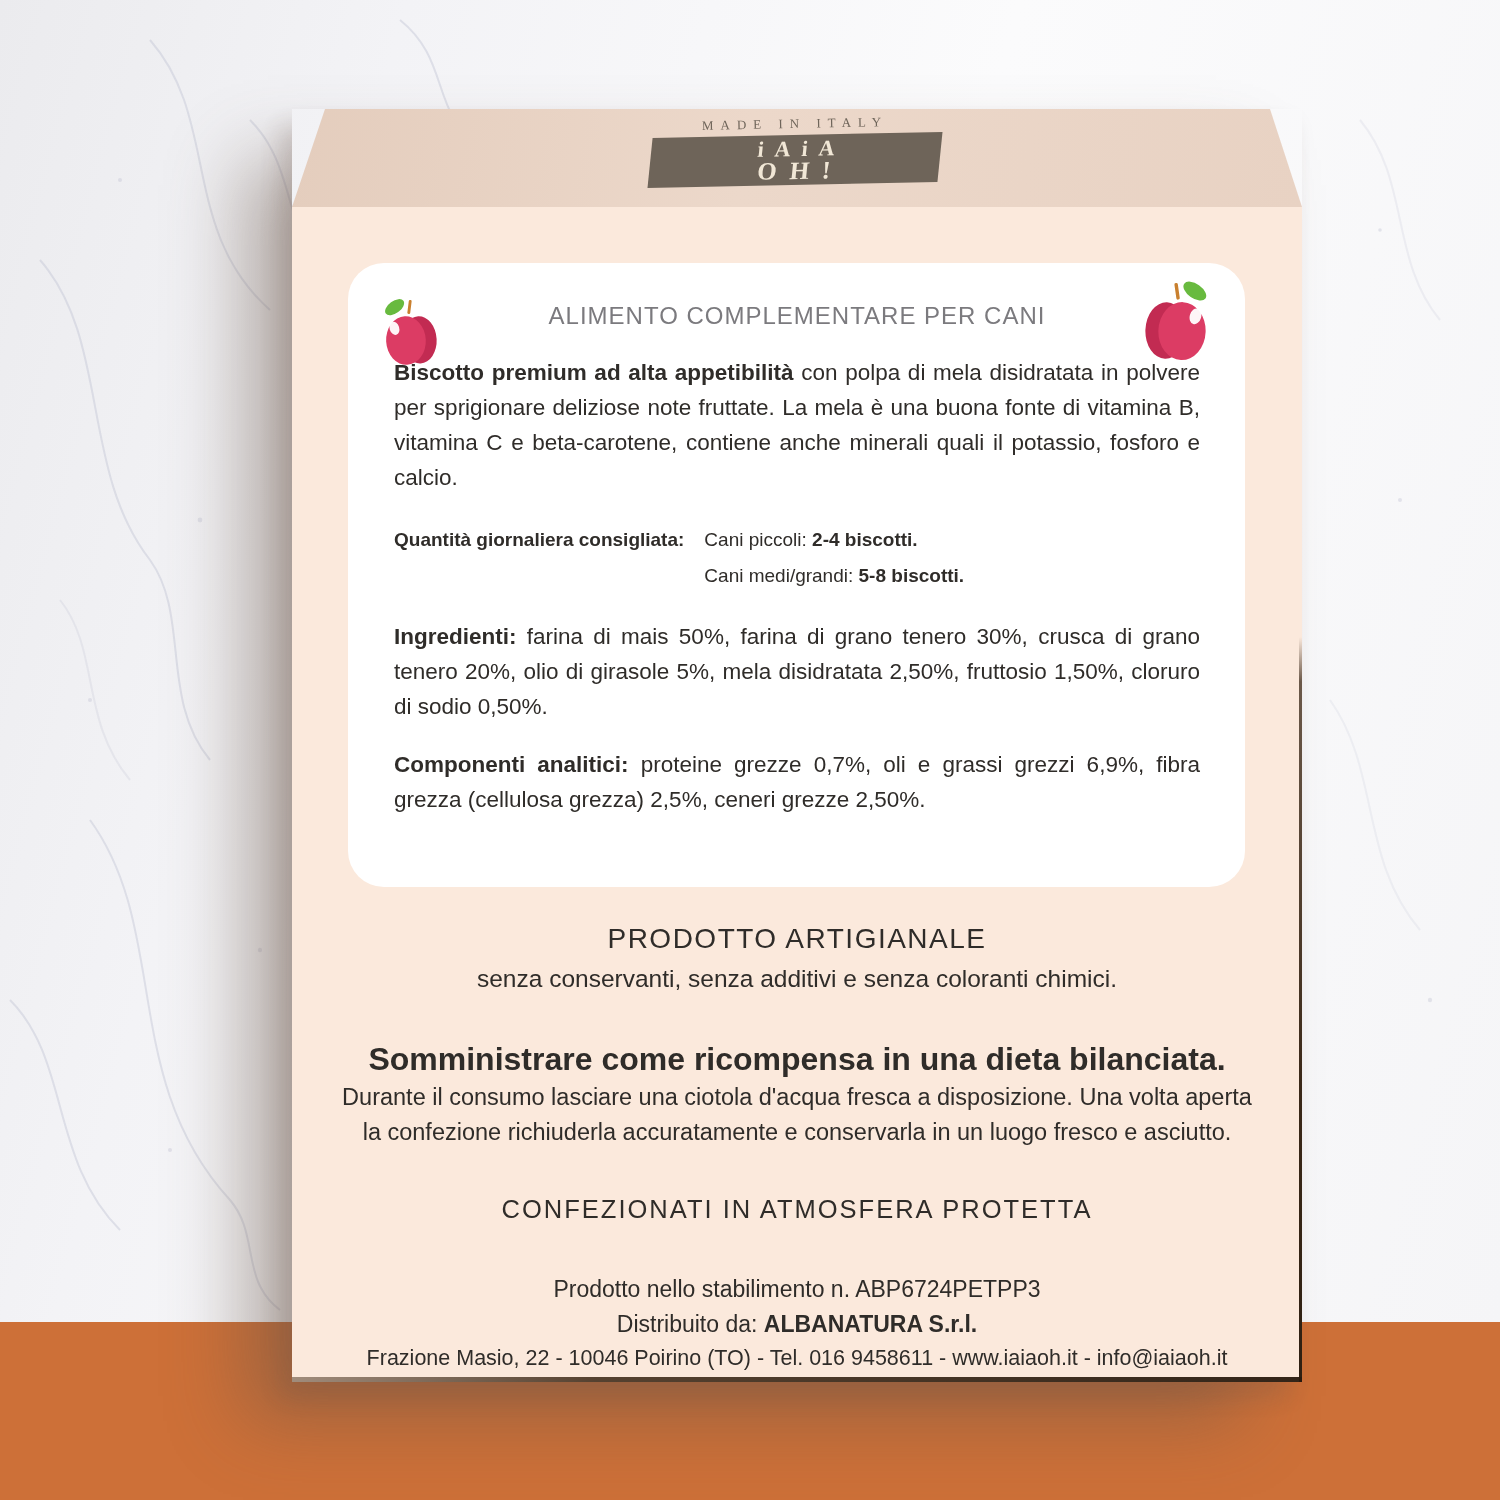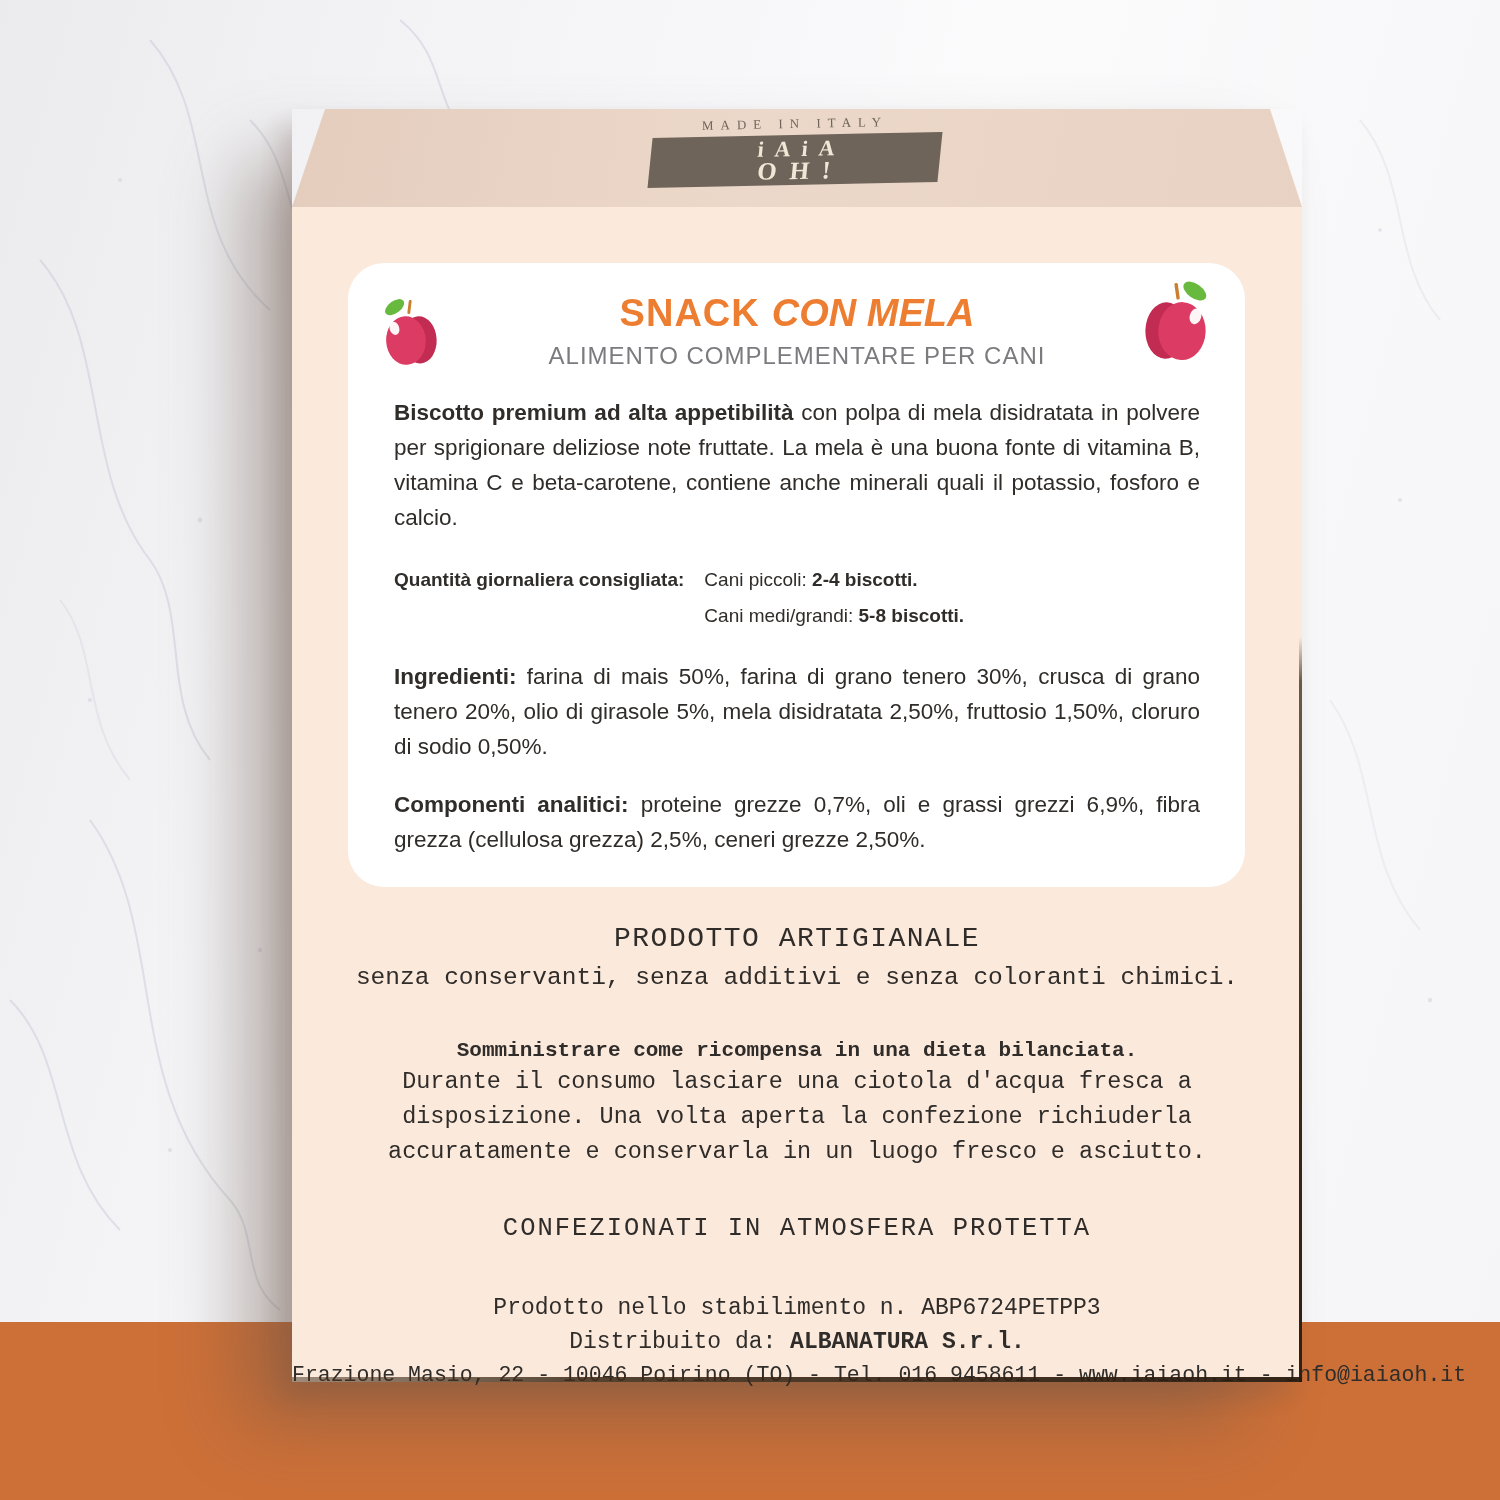--- a/index.html
+++ b/index.html
@@ -51,24 +51,24 @@
   .b{font-weight:700;}
 
   .daily{display:flex;margin-top:27px;font-size:19px;line-height:36px;}
   .daily-label{font-weight:700;flex:none;}
   .daily-col{margin-left:20px;}
 
   .ingred{margin-top:25px;}
   .compo{margin-top:23px;}
 
   
-  .lower{position:absolute;left:0;top:716px;width:1010px;text-align:center;color:#2f2c29;font-family:Liberation Mono, monospace;}
+  .lower{position:absolute;left:0;top:716px;width:1010px;text-align:center;color:#2f2c29;}
   .artisanal-h{font-size:28px;letter-spacing:1.5px;font-weight:500;}
   .artisanal-s{margin-top:10px;font-size:24.5px;}
-  .feed-b{margin-top:48px;font-size:21px;font-weight:700;}
+  .feed-b{margin-top:48px;font-size:32px;font-weight:700;}
   .feed-t{margin:2px auto 0 auto;width:910px;font-size:23.5px;line-height:35px;}
   .atmo{margin-top:45px;font-size:25.5px;letter-spacing:2px;font-weight:500;}
   .facility{margin-top:52px;font-size:23px;}
   .distrib{margin-top:8px;font-size:23px;}
   .address{margin-top:8px;font-size:21.5px;white-space:nowrap;}
 </style>
 </head>
 <body>
 
 <div class="scene">
@@ -122,21 +122,20 @@
         </svg>
 
         <svg class="apple apple-right" viewBox="0 0 100 118">
           <ellipse cx="28" cy="19" rx="17" ry="9.5" fill="#68ba3f" transform="rotate(-33 28 19)"></ellipse>
           <rect x="49" y="9" width="4.5" height="22" rx="2" fill="#c9802f" transform="rotate(10 51 20)"></rect>
           <ellipse cx="64" cy="72" rx="27" ry="37" fill="#c22b52"></ellipse>
           <ellipse cx="43" cy="72" rx="31" ry="38" fill="#dc3c64"></ellipse>
           <ellipse cx="26" cy="52" rx="7.5" ry="10.5" fill="#ffffff" opacity="0.95" transform="rotate(-14 26 52)"></ellipse>
         </svg>
 
-        <div class="title"><span class="t-main">SNACK</span><span class="t-italic">CON MELA</span></div>
 
         <div class="subtitle">ALIMENTO COMPLEMENTARE PER CANI</div>
 
         <div class="para para1"><span class="b">Biscotto premium ad alta appetibilità</span><span> con polpa di mela disidratata in polvere per sprigionare deliziose note fruttate. La mela è una buona fonte di vitamina B, vitamina C e beta-carotene, contiene anche minerali quali il potassio, fosforo e calcio.</span></div>
 
         <div class="daily">
           <div class="daily-label">Quantità giornaliera consigliata:</div>
           <div class="daily-col">
             <div><span>Cani piccoli: </span><span class="b">2-4 biscotti.</span></div>
             <div><span>Cani medi/grandi: </span><span class="b">5-8 biscotti.</span></div>

